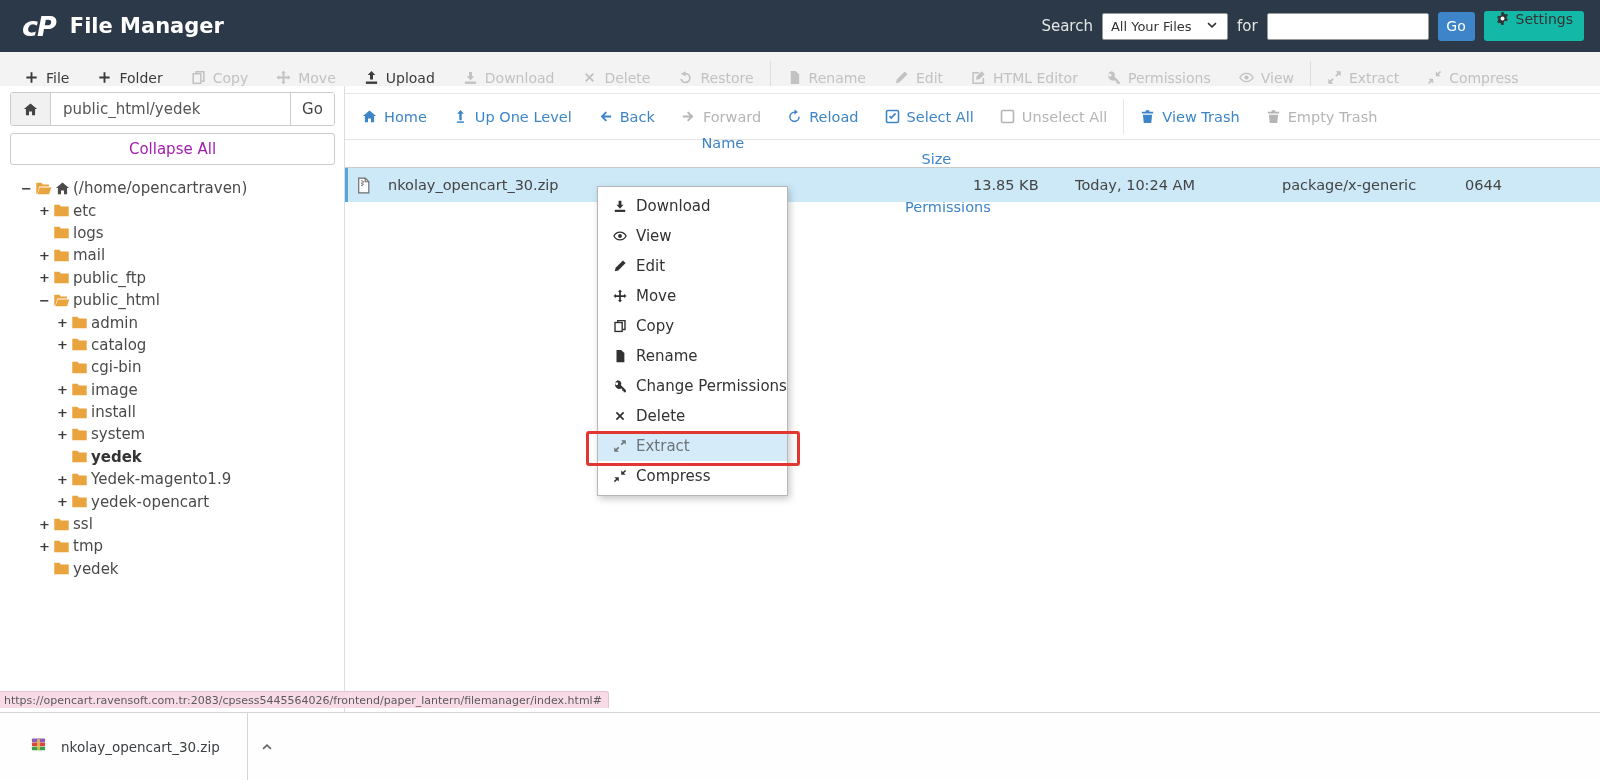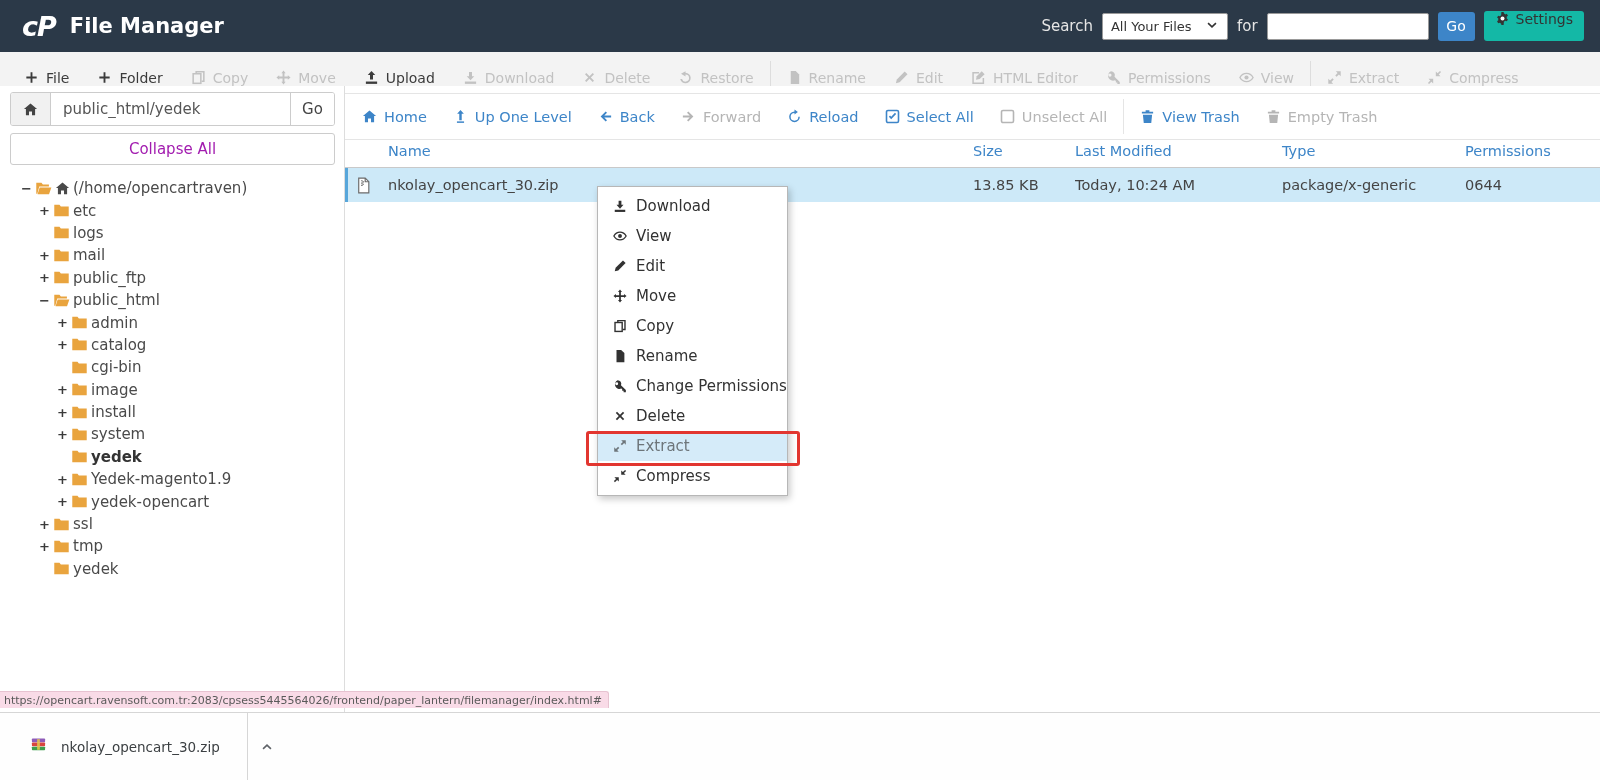--- a/index.html
+++ b/index.html
@@ -53,21 +53,21 @@
   
   .content { position:absolute; left:345px; top:86px; width:1255px; height:626px; background:#fff; }
   .navbar { position:absolute; left:0; right:0; top:7px; height:47px; border-top:1px solid #e5e5e5;
     border-bottom:1px solid #e5e5e5; display:flex; align-items:center; padding-left:4px; }
   .nav-item { display:flex; align-items:center; gap:7px; font-size:14.5px; padding:0 13px; height:100%;
     color:var(--link,#3d85c8); cursor:pointer; white-space:nowrap; }
   .nav-item.disabled { color:#b5b5b5; cursor:default; }
   .nav-sep { width:1px; height:35px; background:#e5e5e5; margin:0 3px; }
 
   .thead { position:absolute; left:0; right:0; top:49px; height:33px; border-bottom:1px solid #c9c9c9;
-    display:flex; align-items:center; }
+    display:flex; align-items:center;flex-direction:column; }
   .th { font-size:14.5px; color:var(--link,#3d85c8); cursor:pointer; }
   .file-row { position:absolute; left:0; right:0; top:82px; height:34px; background:var(--sel-bg,#cde9f8);
     border-left:3px solid #58a6da; display:flex; align-items:center; font-size:14.5px; color:#444; cursor:pointer; }
   .cell { white-space:nowrap; overflow:hidden; }
 
   
   .ctx-menu { position:absolute; left:597px; top:186px; width:191px; background:#fff;
     border:1px solid #b7b7b7; box-shadow:2px 3px 7px rgba(0,0,0,.22); padding:4px 0; z-index:50; }
   .ctx-item { height:30px; display:flex; align-items:center; gap:9px; padding:0 15px; font-size:15px;
     color:#323232; cursor:pointer; white-space:nowrap; }

